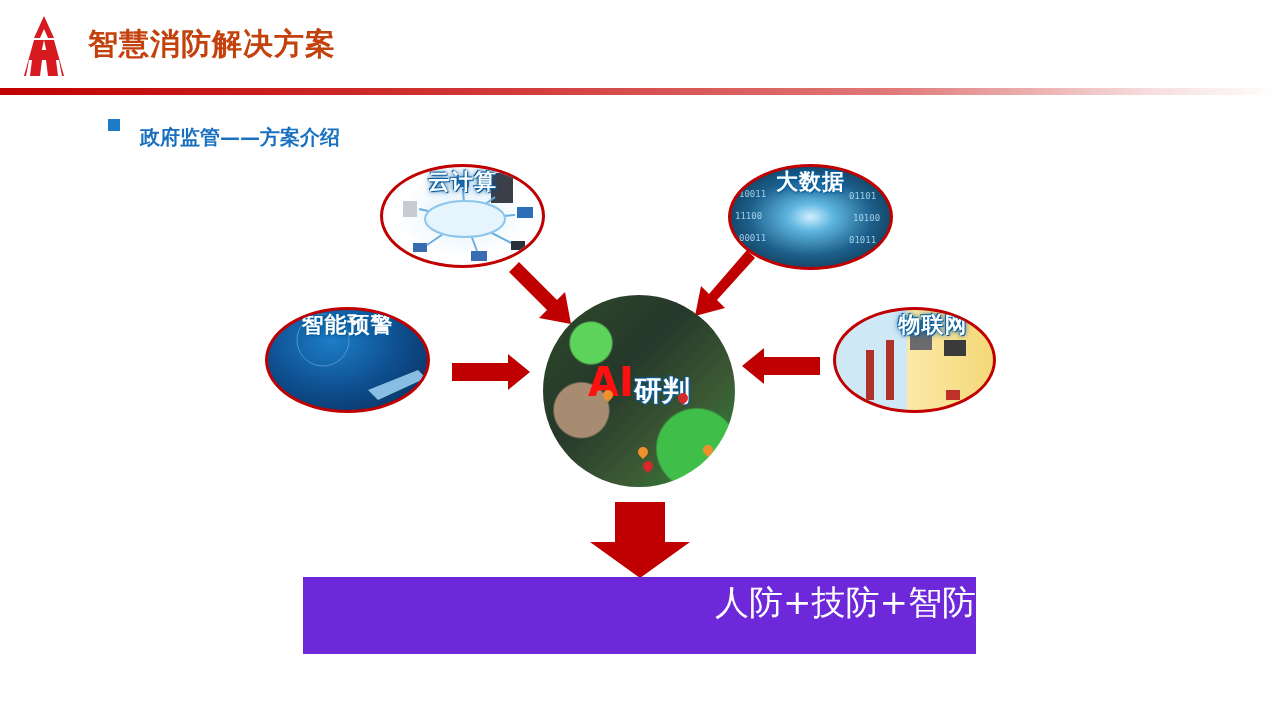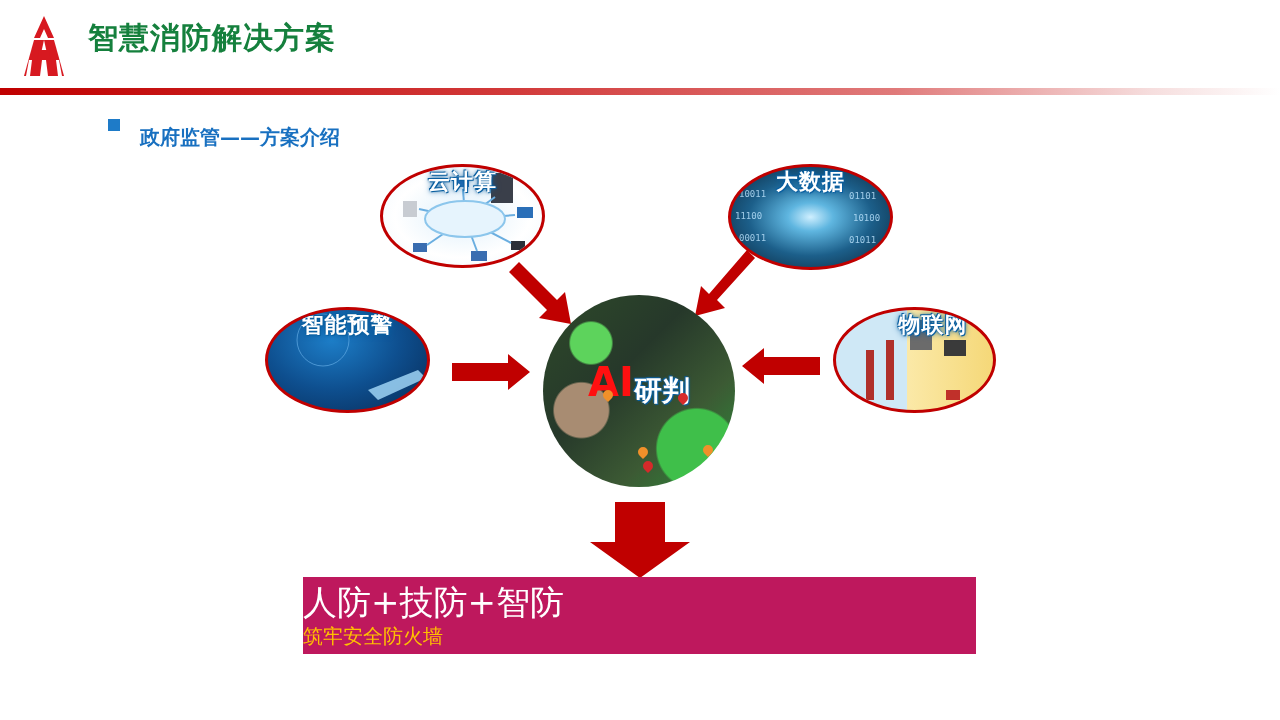--- a/index.html
+++ b/index.html
@@ -1,39 +1,39 @@
 <!DOCTYPE html>
 <html><head>
 <meta charset="utf-8">
 <style>
   html, body { margin:0; padding:0; }
   body { width:1280px; height:720px; background:#ffffff; position:relative; overflow:hidden;
          font-family:"DejaVu Sans","Liberation Sans",sans-serif; }
   .abs { position:absolute; }
-  .title { left:88px; top:18px; font-size:30px; font-weight:bold; color:#15803d; letter-spacing:1px; }
+  .title { left:88px; top:24px; font-size:30px; font-weight:bold; color:#c2410c; letter-spacing:1px; }
   .rule { left:0; top:88px; width:1280px; height:7px;
           background:linear-gradient(to right,#c00000 0%,#d23a3a 40%,#e07a7a 70%,#f6dede 90%,#ffffff 100%); }
   .bullet { left:108px; top:119px; width:12px; height:12px; background:#1e7bc8; }
   .subtitle { left:140px; top:112px; font-size:20px; font-weight:bold; color:#1870c0;margin-top:12px; }
   .ellipse { border:3px solid #c00000; border-radius:50%; overflow:hidden; box-sizing:border-box;
              display:flex; align-items:flex-start; justify-content:center; }
   .elabel { font-size:22px; font-weight:bold; color:#ffffff; letter-spacing:1px;
             text-shadow:0 0 3px #0a5fa0, 0 0 6px #0a5fa0, 1px 1px 0 #0a5fa0, -1px -1px 0 #0a5fa0; }
   .center-circle { left:543px; top:295px; width:192px; height:192px; border-radius:50%; overflow:hidden;
                    background:
                      radial-gradient(circle at 80% 80%, #3fbf4a 0 18%, transparent 19%),
                      radial-gradient(circle at 25% 25%, #5dd35c 0 10%, transparent 11%),
                      radial-gradient(circle at 20% 60%, #a88c72 0 14%, transparent 15%),
                      linear-gradient(135deg,#2e4a2a 0%,#26382a 40%,#3c5a34 70%,#2a8f3a 100%);
                    display:flex; flex-direction:row; align-items:center; justify-content:center; }
   .ai { font-size:40px; font-weight:bold; color:#ff1010; line-height:40px; margin-top:-18px; }
   .center-text { font-size:28px; font-weight:bold; color:#ffffff; line-height:38px; text-align:center;
                  text-shadow:0 0 3px #0a5fa0, 1px 1px 0 #0a5fa0, -1px -1px 0 #0a5fa0; }
   .pin { position:absolute; width:10px; height:10px; border-radius:50% 50% 50% 0; transform:rotate(-45deg); }
-  .result-box { left:303px; top:577px; width:673px; height:77px; background:#be185d; text-align:left; }
+  .result-box { left:303px; top:577px; width:673px; height:77px; background:#6d28d9; text-align:right; }
   .result-main { color:#fff; font-size:34px; line-height:44px; margin-top:3px; }
   .result-sub { color:#ffc000; font-size:20px; line-height:24px; }
 </style>
 </head>
 <body>
 
 <div class="abs" style="left:20px;top:16px;width:48px;height:60px;">
   <svg width="48" height="60" viewBox="0 0 48 60">
     <polygon points="24,0 34,22 28,22 24,13 20,22 14,22" fill="#d71920"></polygon>
     <polygon points="14,24 24,24 16,60 4,60" fill="#d71920"></polygon>
@@ -128,14 +128,13 @@
   <div class="ai">AI</div>
   <div class="center-text">研判</div>
 </div>
 
 <svg class="abs" style="left:590px;top:502px" width="100" height="76" viewBox="0 0 100 76">
   <polygon points="25,0 75,0 75,40 100,40 50,76 0,40 25,40" fill="#c00000"></polygon>
 </svg>
 
 <div class="abs result-box">
   <div class="result-main">人防+技防+智防</div>
-  <div class="result-sub">筑牢安全防火墙</div>
 </div>
 
 </body></html>

